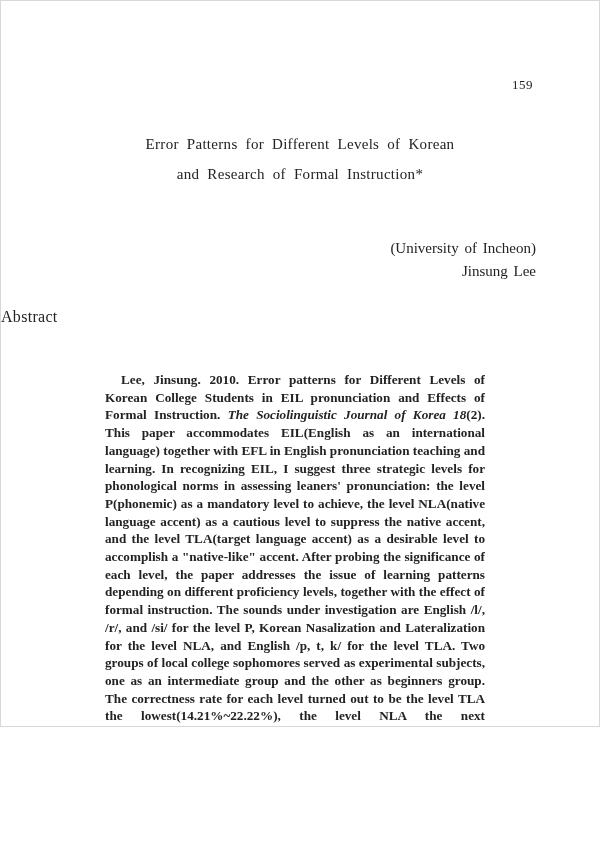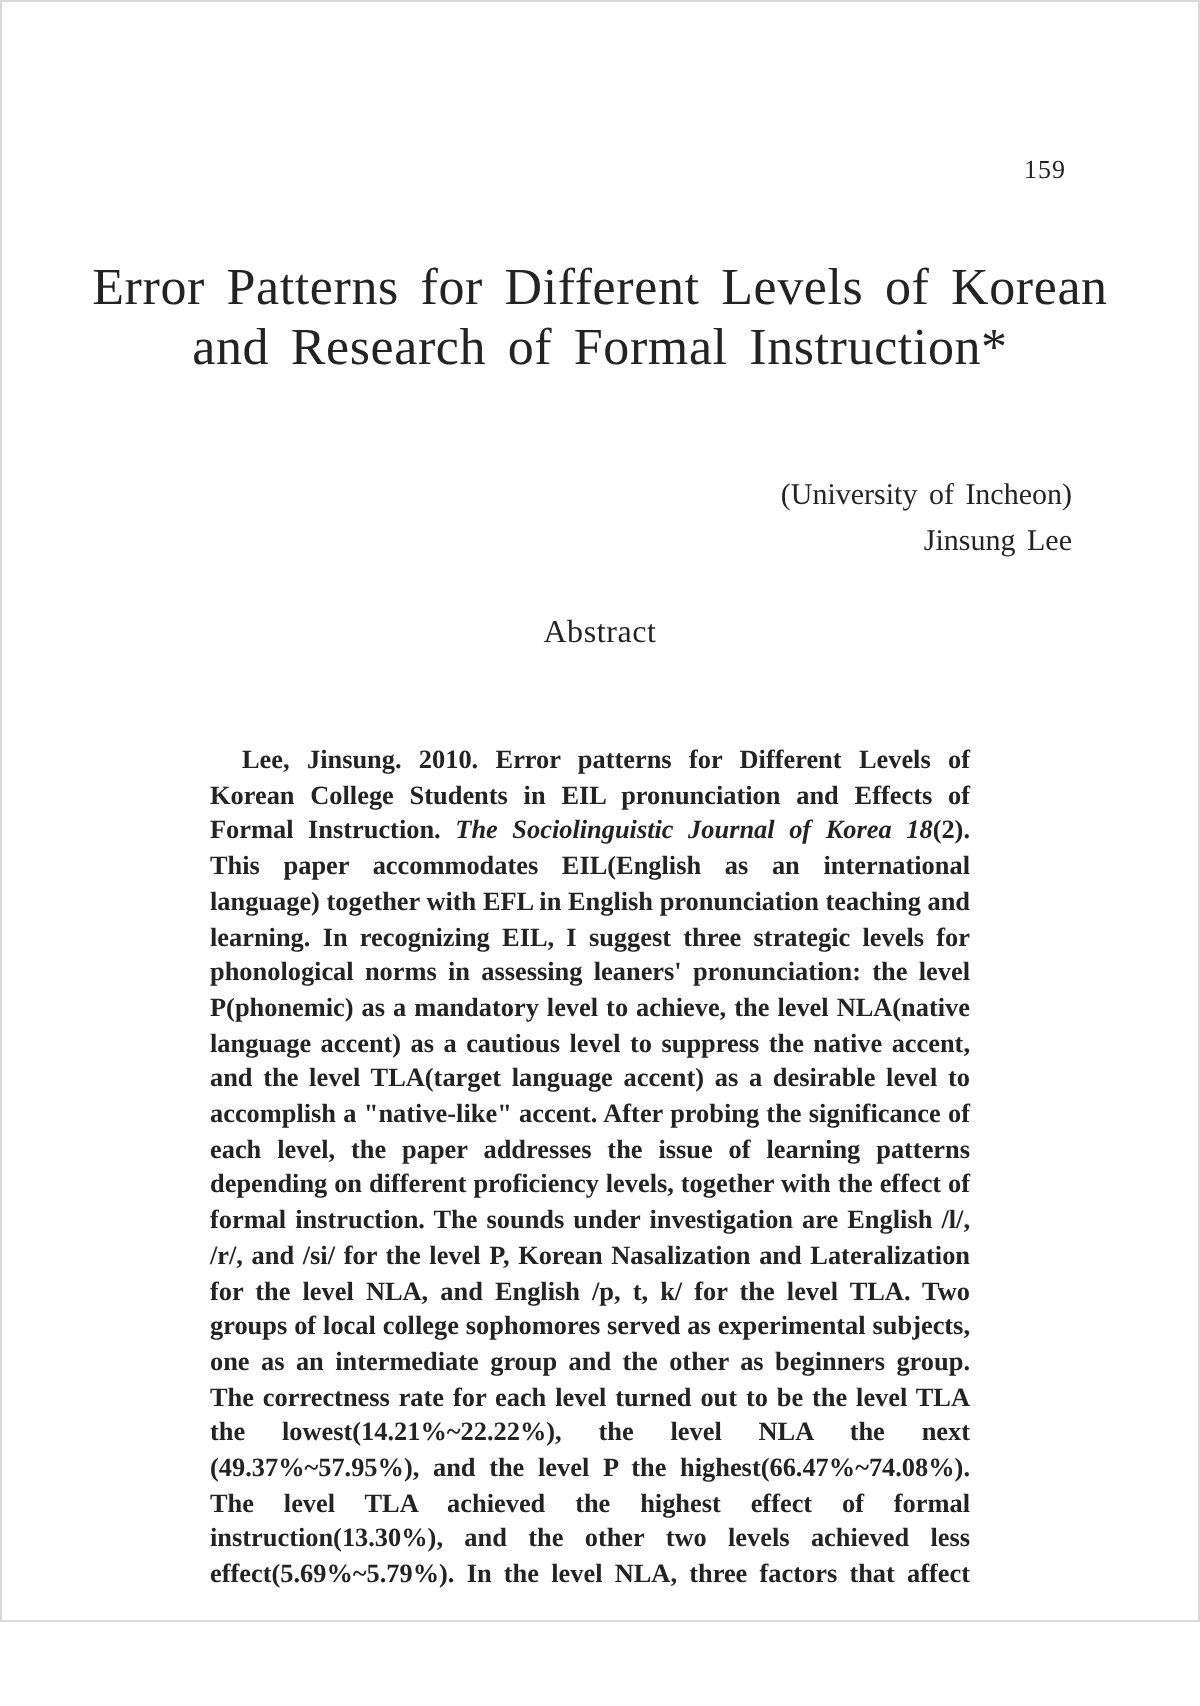--- a/index.html
+++ b/index.html
@@ -3,61 +3,60 @@
 <meta charset="utf-8">
 <style>
   html, body {
     margin: 0;
     padding: 0;
     background: #ffffff;
   }
   .page {
     position: relative;
     width: 600px;
-    height: 811px;
+    height: 727px;
     box-sizing: border-box;
     background: #ffffff;
     border: 1px solid #d8d8d8;
     font-family: "Liberation Serif", "DejaVu Serif", serif;
     color: #232323;
     overflow: hidden;
   }
   .page-number {
     position: absolute;
     top: 76px;
     right: 66px;
     font-size: 13px;
     letter-spacing: 0.5px;
   }
   .title-block {
     position: absolute;
     top: 128px;
     left: 30px;
     right: 30px;
     text-align: center;
-    font-size: 26px;
+    font-size: 15px;
     line-height: 30px;
     word-spacing: 4px;
     letter-spacing: 0.3px;
   }
   .author-block {
     position: absolute;
     top: 236px;
     right: 63px;
     text-align: right;
     font-size: 15px;
     line-height: 23px;
     word-spacing: 2px;
   }
   .abstract-heading {
     position: absolute;
     top: 307px;
     left: 0;
     right: 0;
-    text-align: center;
     font-size: 16px;
     letter-spacing: 0.3px;
   }
   .abstract-body {
     position: absolute;
     top: 352px;
     left: 86px;
     width: 416px;
     height: 444px;
     overflow: hidden;

